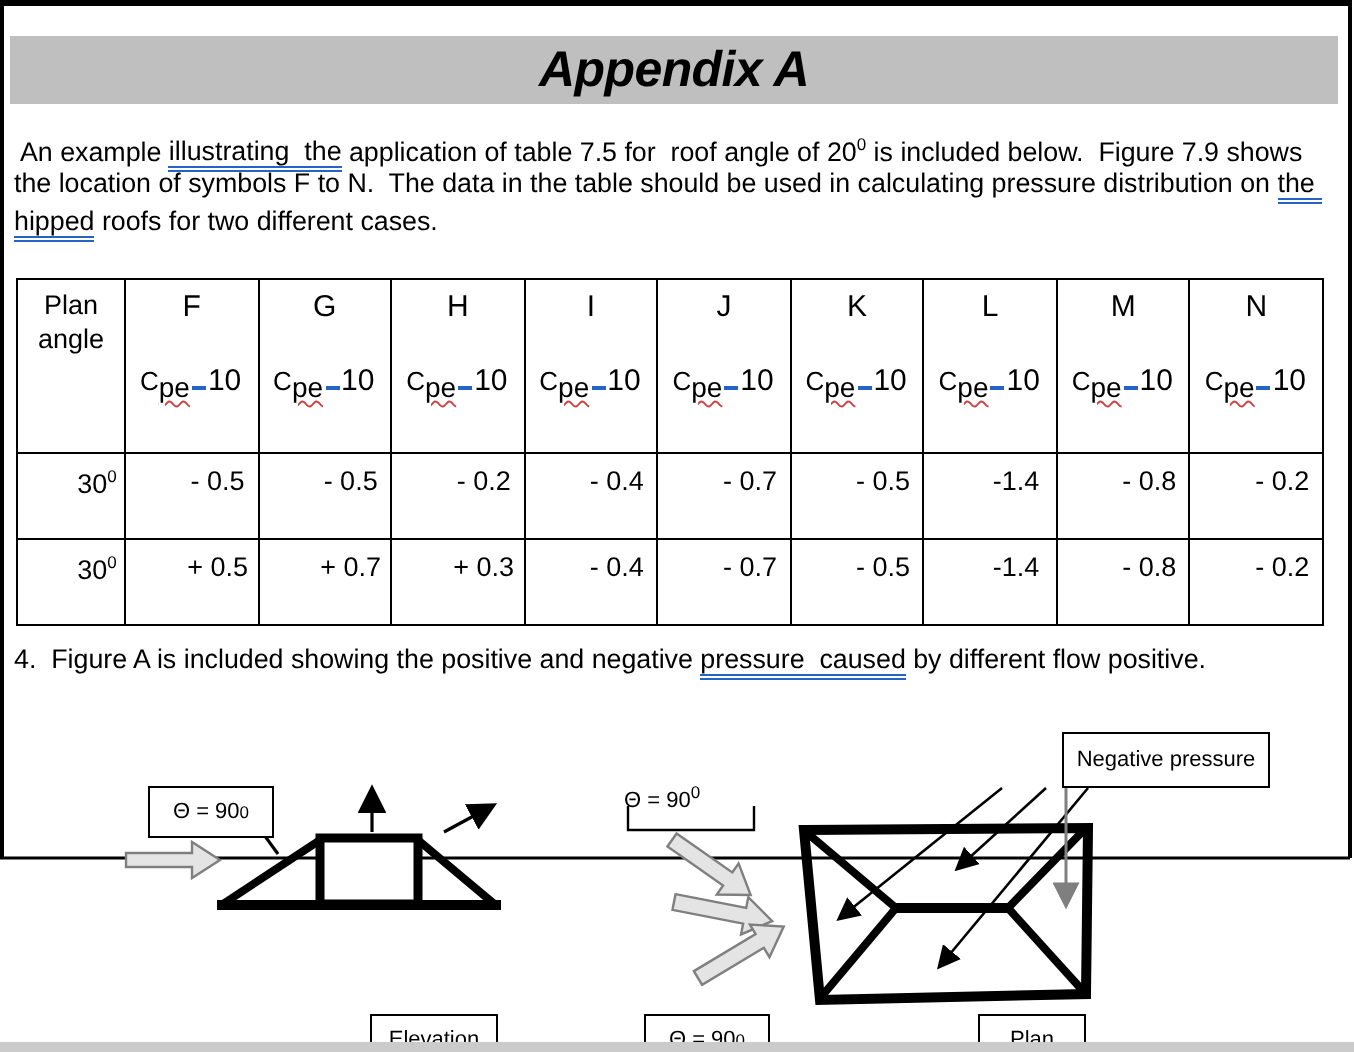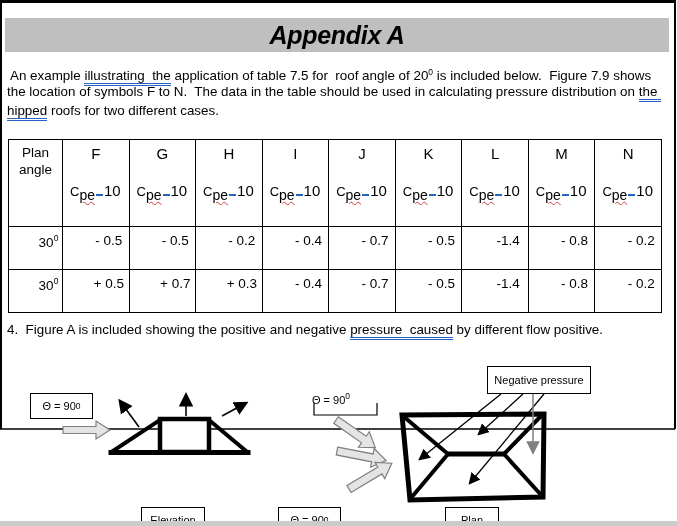--- a/index.html
+++ b/index.html
@@ -26,21 +26,21 @@
   table.coef-table col.c0{width:54px;}
   th .hdr-letter{font-size:15px;padding-top:5px;}
   th .corner{font-size:13.5px;line-height:17px;padding-top:4px;}
   .coefwrap{margin-top:20px;text-align:left;padding-left:7px;font-size:13px;}
   .coefwrap sub{font-size:14px;text-decoration:underline wavy #d04040;text-decoration-thickness:1px;}
   .blue-mark{display:inline-block;width:7px;height:8px;border-bottom:2px solid #2563c4;margin:0 1px;}
   .coefnum{font-size:15px;}
   tr.datarow td{height:36px;font-size:13.5px;padding-top:6px;padding-left:26px;}
   
   .lblbox{position:absolute;border:1px solid #000;background:#fff;font-size:11px;
-    display:flex;align-items:center;justify-content:center;z-index:2;}
+    display:flex;align-items:center;justify-content:center;z-index:2;margin-left:44px;}
   .freelbl{position:absolute;font-size:11px;z-index:2;}
   .drawing{position:absolute;left:0;top:0;z-index:1;}
   .bottom-strip{position:absolute;left:0;top:521px;width:677px;height:5px;background:#cbcbcb;z-index:6;}
 </style>
 </head>
 <body>
 
 <div class="frame"></div>
 
 <div class="title-band">

